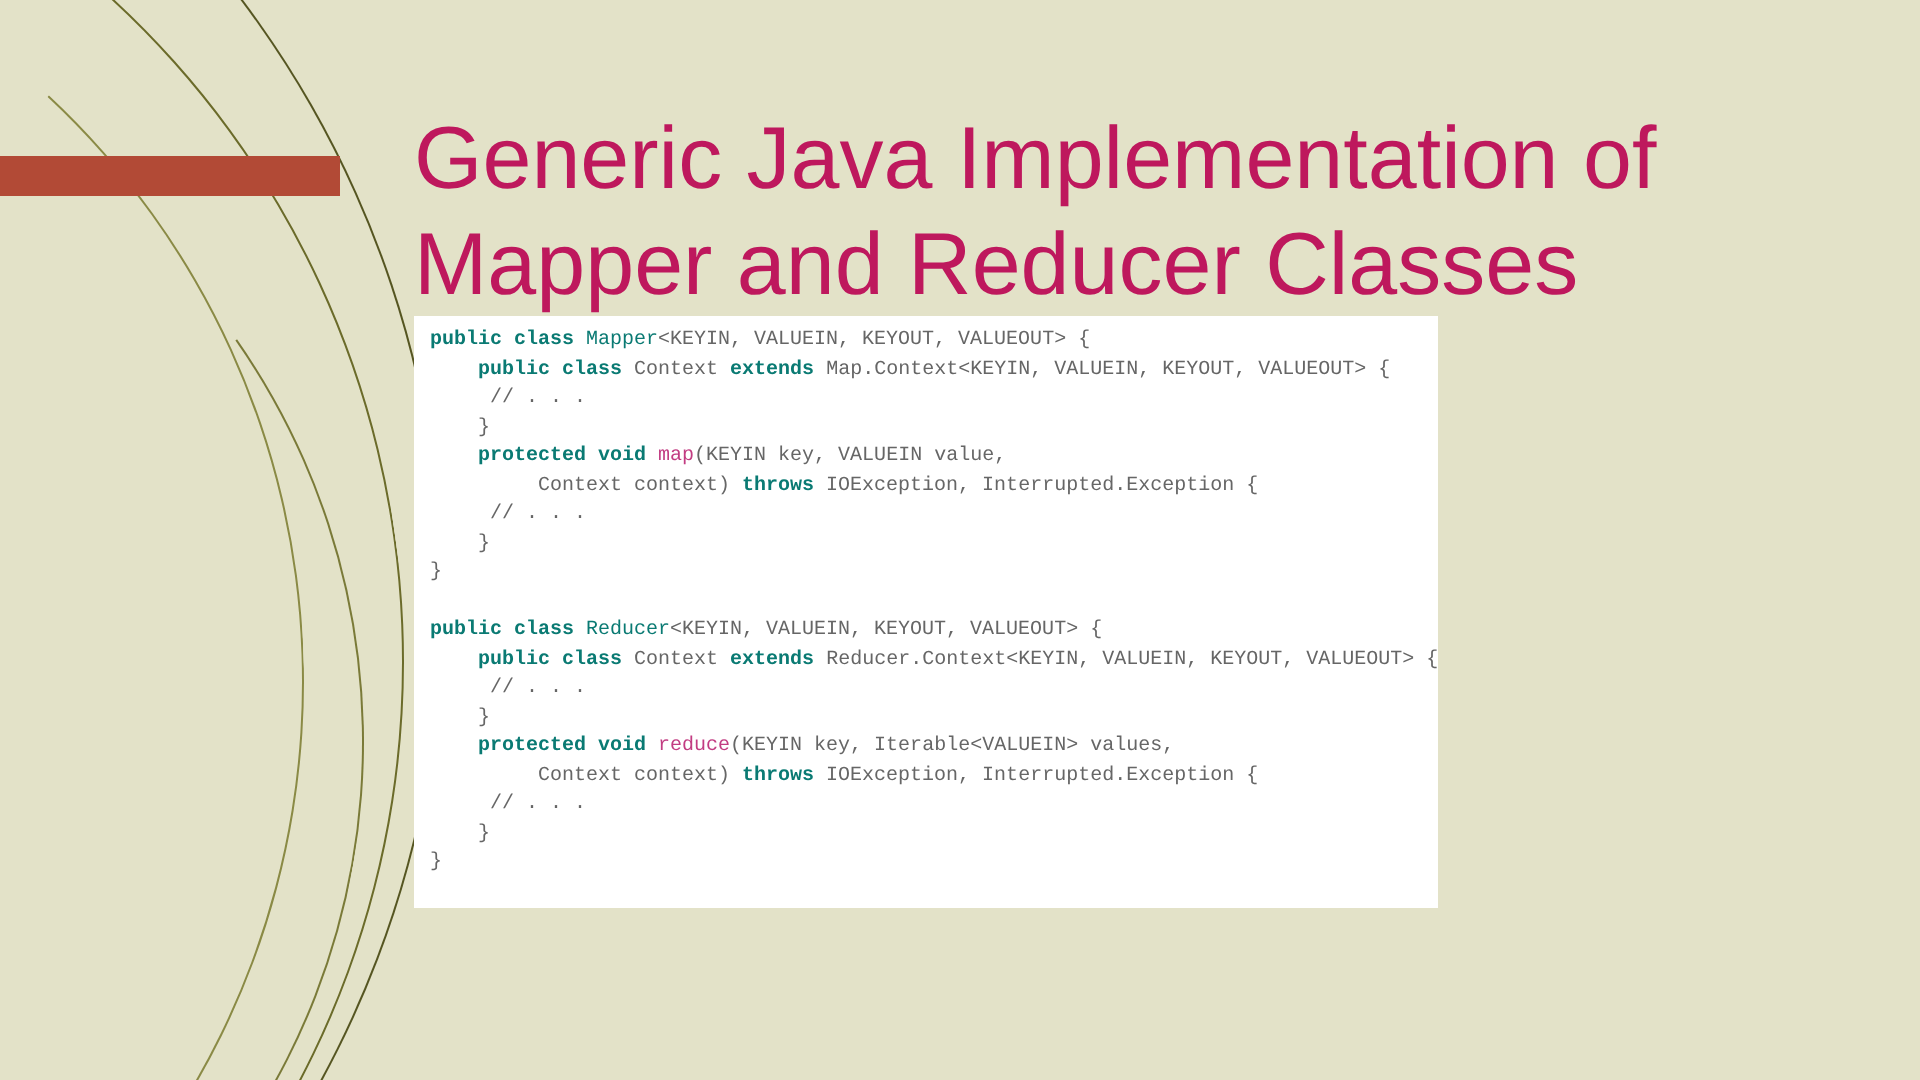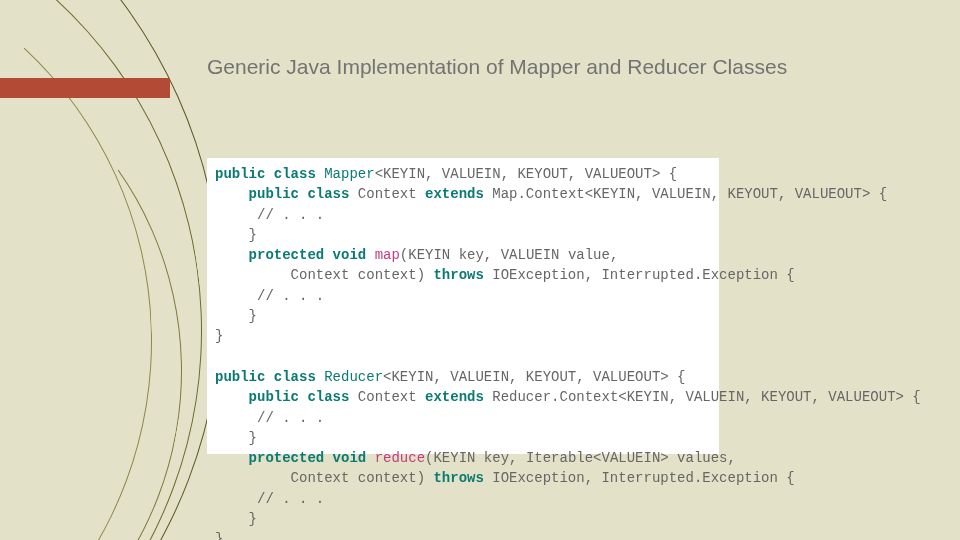--- a/index.html
+++ b/index.html
@@ -53,36 +53,36 @@
     top: 78px;
     width: 170px;
     height: 20px;
     background: #b24a36;
   }
   .title {
     position: absolute;
     left: 207px;
     top: 54px;
     width: 700px;
-    font-size: 21px;
+    font-size: 44px;
     line-height: 1.2;
-    color: #737373;
+    color: #be185d;
     font-weight: 400;
   }
   .code-box {
     position: absolute;
     left: 207px;
     top: 158px;
     width: 512px;
     height: 296px;
     background: #ffffff;
     padding: 6px 8px;
     box-sizing: border-box;
     font-family: "Consolas", "Menlo", "Courier New", monospace;
-    font-size: 14px;
+    font-size: 10px;
     line-height: 1.45;
     white-space: pre;
     color: #555;
   }
   .gutter-dot {
     position: absolute;
     left: 211px;
     top: 179px;
     font-family: monospace;
     font-size: 9px;

